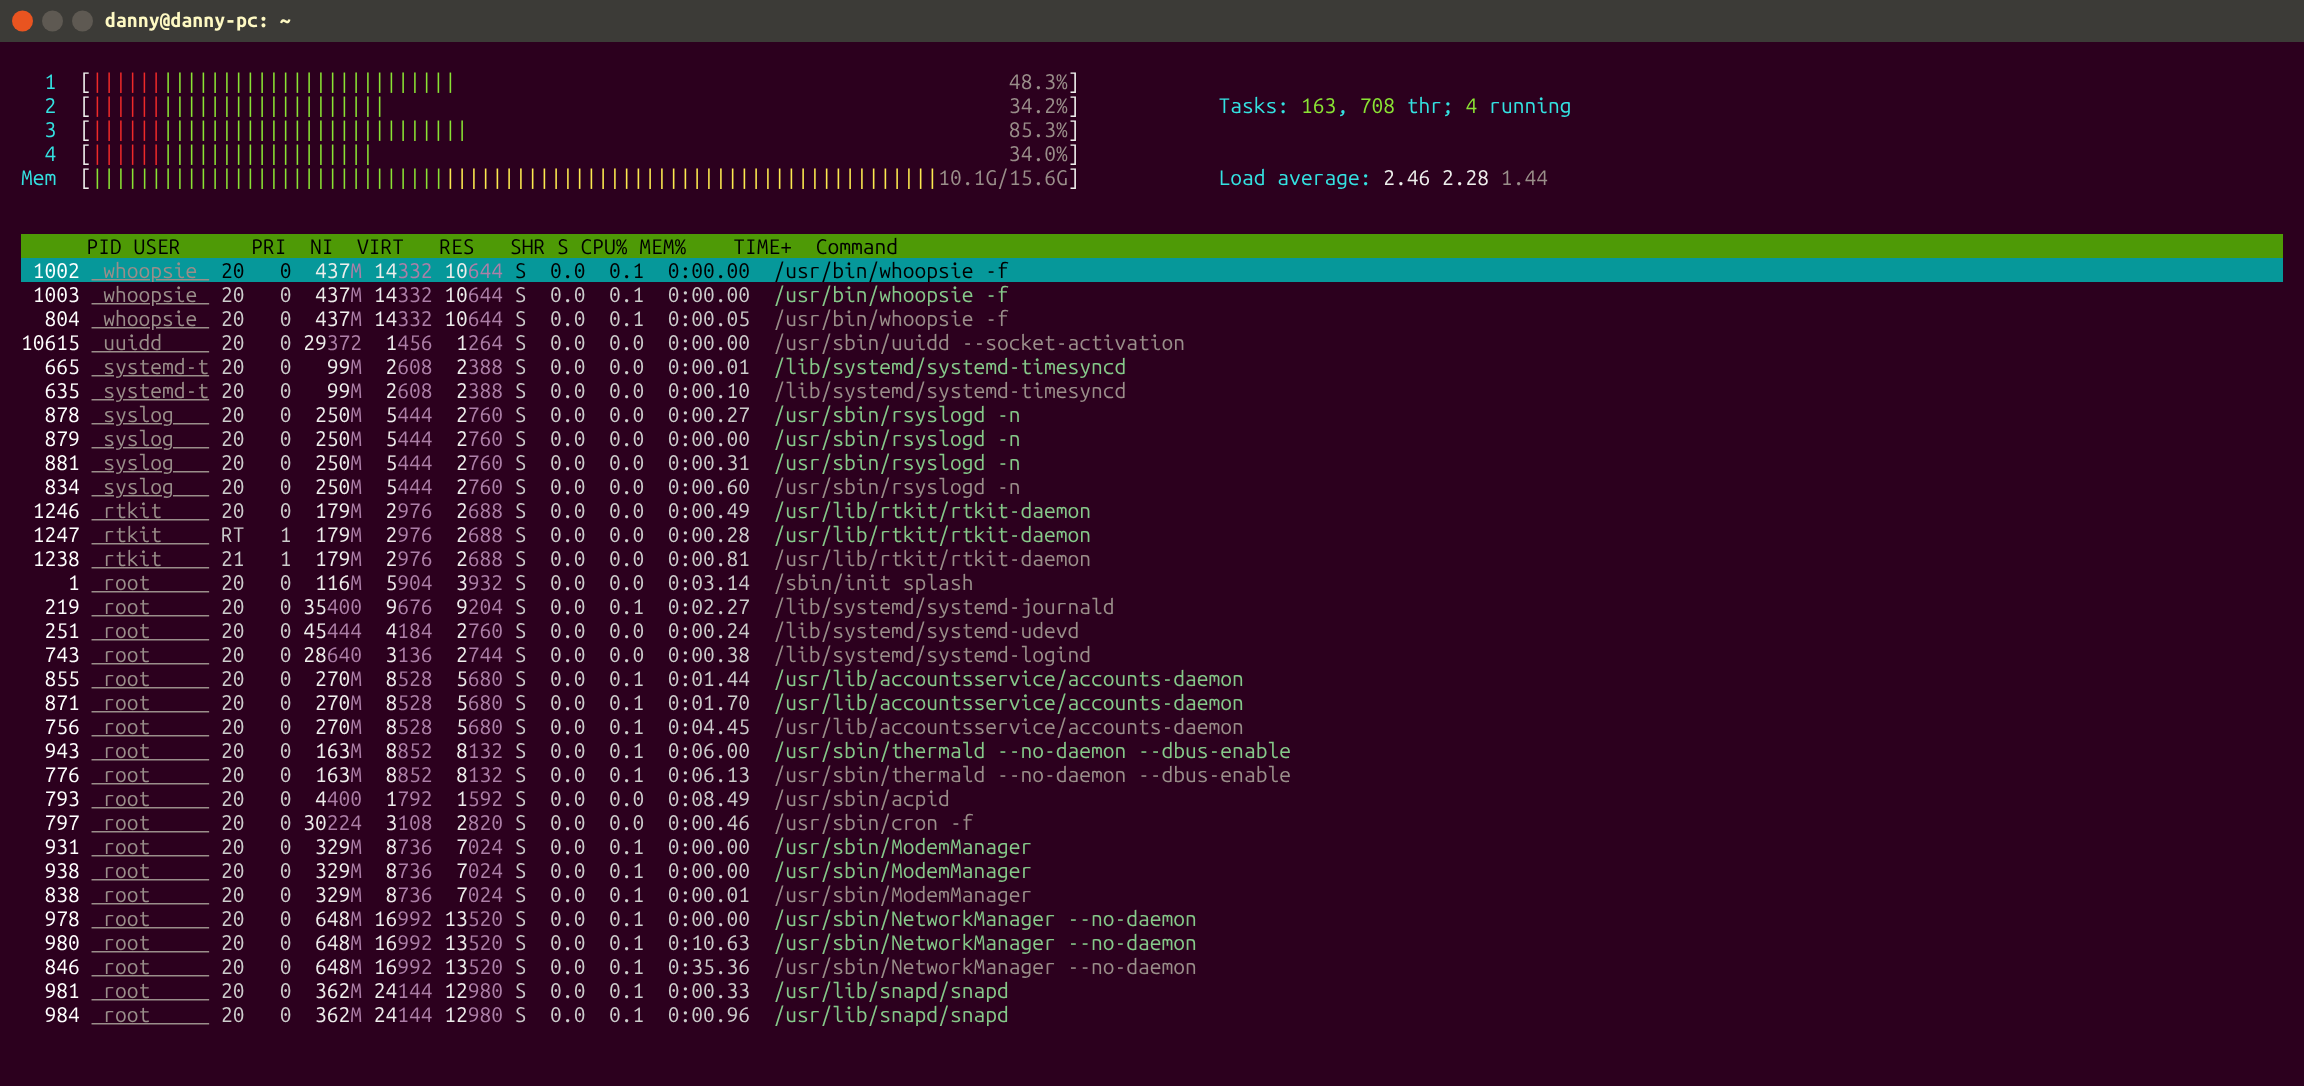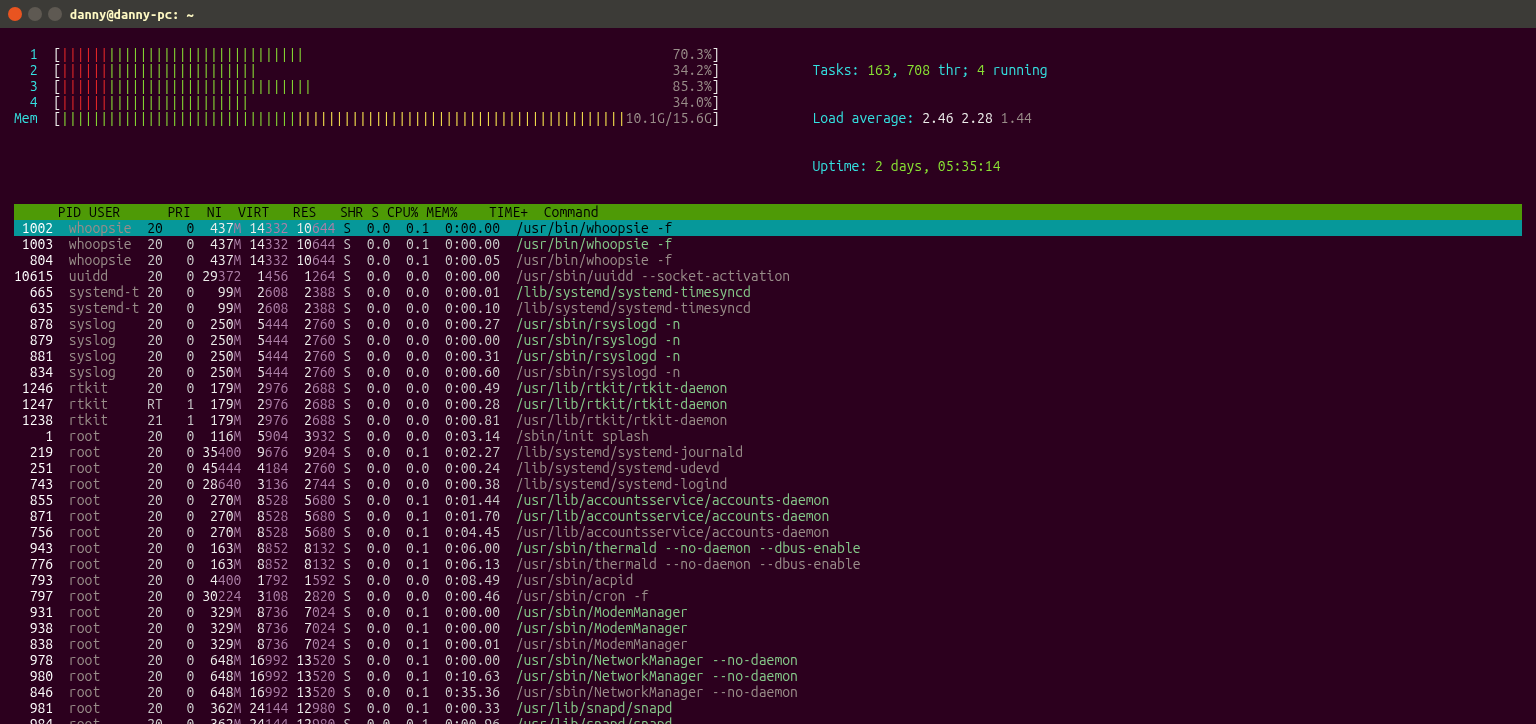--- a/index.html
+++ b/index.html
@@ -43,21 +43,21 @@
     white-space: pre;
     padding-left: 28px;
   }
   .selected-row {
     background: #06989A;
     color: #000;
     white-space: pre;
   }
   .proc-row { white-space: pre; }
   .c-pid   { display:inline-block; width: 5ch; text-align:right; color:#fff; }
-  .c-user  { display:inline-block; width: 10ch; color:#9A8E8A; padding-left:1ch; text-align:right;}
+  .c-user  { display:inline-block; width: 10ch; color:#9A8E8A; padding-left:1ch; text-align:right;text-decoration:underline;}
   .c-pri   { display:inline-block; width: 4ch; text-align:right; }
   .c-ni    { display:inline-block; width: 4ch; text-align:right; }
   .c-virt  { display:inline-block; width: 6ch; text-align:right; color:#AD7FA8;}
   .c-res   { display:inline-block; width: 6ch; text-align:right; }
   .c-shr   { display:inline-block; width: 6ch; text-align:right; }
   .c-s     { display:inline-block; width: 2ch; text-align:right; }
   .c-cpu   { display:inline-block; width: 5ch; text-align:right; }
   .c-mem   { display:inline-block; width: 5ch; text-align:right; }
   .c-time  { display:inline-block; width: 9ch; text-align:right; }
   .c-cmd   { display:inline-block; padding-left:2ch; }
@@ -73,35 +73,32 @@
 <div class="titlebar">
   <span class="win-btn win-close"></span>
   <span class="win-btn win-min"></span>
   <span class="win-btn win-max"></span>
   <span class="titlebar-text">danny@danny-pc: ~</span>
 </div>
 
 <div class="terminal">
   <div class="meters">
     <div id="meter-left">
-        <div class="meter-line"><span class="cyan">  1  </span><span class="white">[</span><span class="bar-red">||||||</span><span class="bar-green">|||||||||||||||||||||||||</span>                                               <span class="grey">70.3%</span><span class="white">]</span></div>
+        <div class="meter-line"><span class="cyan">  1  </span><span class="white">[</span><span class="bar-red">||||||</span><span class="bar-green">|||||||||||||||||||||||||</span>                                               <span class="grey">48.3%</span><span class="white">]</span></div>
         <div class="meter-line"><span class="cyan">  2  </span><span class="white">[</span><span class="bar-red">||||||</span><span class="bar-green">|||||||||||||||||||</span>                                                     <span class="grey">34.2%</span><span class="white">]</span></div>
         <div class="meter-line"><span class="cyan">  3  </span><span class="white">[</span><span class="bar-red">||||||</span><span class="bar-green">||||||||||||||||||||||||||</span>                                              <span class="grey">85.3%</span><span class="white">]</span></div>
         <div class="meter-line"><span class="cyan">  4  </span><span class="white">[</span><span class="bar-red">||||||</span><span class="bar-green">||||||||||||||||||</span>                                                      <span class="grey">34.0%</span><span class="white">]</span></div>
         <div class="meter-line"><span class="cyan">Mem</span><span class="white">  [</span><span class="bar-green">||||||||||||||||||||||||||||||</span><span class="bar-yellow">||||||||||||||||||||||||||||||||||||||||||</span><span class="grey">10.1G/15.6G</span><span class="white">]</span></div>
       </div>
     <div>
       <div class="meter-line">
         <span class="cyan">Tasks: </span><span class="green">163</span><span class="cyan">, </span><span class="green">708</span><span class="cyan"> thr; </span><span class="green">4</span><span class="cyan"> running</span>
       </div>
       <div class="meter-line">
         <span class="cyan">Load average: </span><span class="white">2.46</span> <span class="white">2.28</span> <span class="grey">1.44</span>
-      </div>
-      <div class="meter-line">
-        <span class="cyan">Uptime: </span><span class="green">2 days, 05:35:14</span>
       </div>
     </div>
   </div>
   <div style="height:14px"></div>
   <div id="proc-header" class="header-row">  PID USER      PRI  NI  VIRT   RES   SHR S CPU% MEM%    TIME+  Command                                                                                                                                            </div>
   <div id="proc-body">
       <div class="selected-row"><span class="c-pid"> 1002</span><span class="c-user"> whoopsie </span><span class="c-pri">  20</span><span class="c-ni">   0</span><span class="c-virt">  <span class="white">437</span><span class="magenta">M</span></span><span class="c-res"> <span class="white">14</span><span class="magenta">332</span></span><span class="c-shr"> <span class="white">10</span><span class="magenta">644</span></span><span class="c-s"> S</span><span class="c-cpu">  0.0</span><span class="c-mem">  0.1</span><span class="c-time">  0:00.00</span><span class="c-cmd cmd-sel">/usr/bin/whoopsie -f</span></div>
       <div class="proc-row"><span class="c-pid"> 1003</span><span class="c-user"> whoopsie </span><span class="c-pri">  20</span><span class="c-ni">   0</span><span class="c-virt">  <span class="white">437</span><span class="magenta">M</span></span><span class="c-res"> <span class="white">14</span><span class="magenta">332</span></span><span class="c-shr"> <span class="white">10</span><span class="magenta">644</span></span><span class="c-s"> S</span><span class="c-cpu">  0.0</span><span class="c-mem">  0.1</span><span class="c-time">  0:00.00</span><span class="c-cmd cmd-lit">/usr/bin/whoopsie -f</span></div>
       <div class="proc-row"><span class="c-pid">  804</span><span class="c-user"> whoopsie </span><span class="c-pri">  20</span><span class="c-ni">   0</span><span class="c-virt">  <span class="white">437</span><span class="magenta">M</span></span><span class="c-res"> <span class="white">14</span><span class="magenta">332</span></span><span class="c-shr"> <span class="white">10</span><span class="magenta">644</span></span><span class="c-s"> S</span><span class="c-cpu">  0.0</span><span class="c-mem">  0.1</span><span class="c-time">  0:00.05</span><span class="c-cmd cmd-dim">/usr/bin/whoopsie -f</span></div>
       <div class="proc-row"><span class="c-pid">10615</span><span class="c-user"> uuidd    </span><span class="c-pri">  20</span><span class="c-ni">   0</span><span class="c-virt"> <span class="white">29</span><span class="magenta">372</span></span><span class="c-res">  <span class="white">1</span><span class="magenta">456</span></span><span class="c-shr">  <span class="white">1</span><span class="magenta">264</span></span><span class="c-s"> S</span><span class="c-cpu">  0.0</span><span class="c-mem">  0.0</span><span class="c-time">  0:00.00</span><span class="c-cmd cmd-dim">/usr/sbin/uuidd --socket-activation</span></div>

